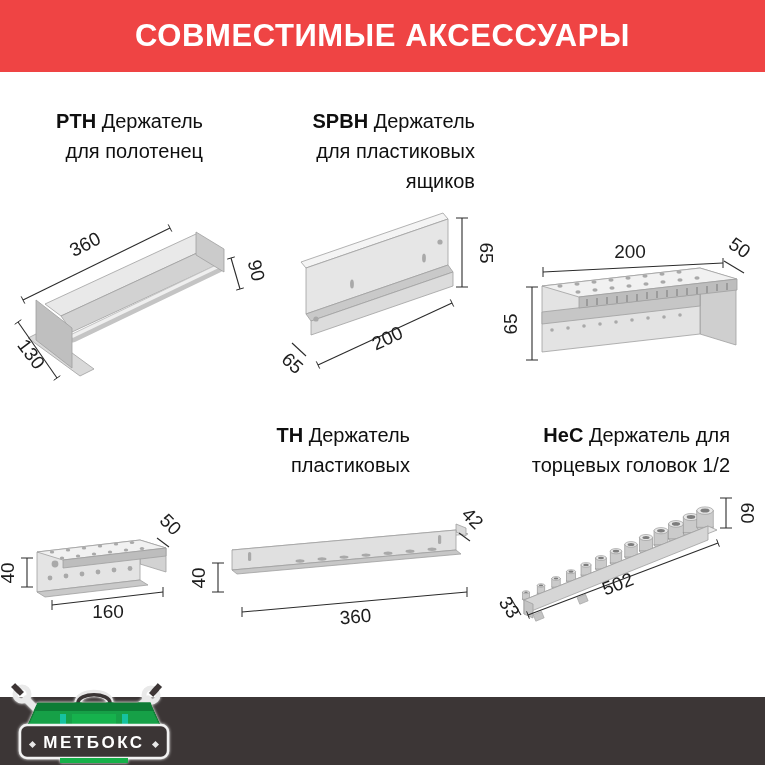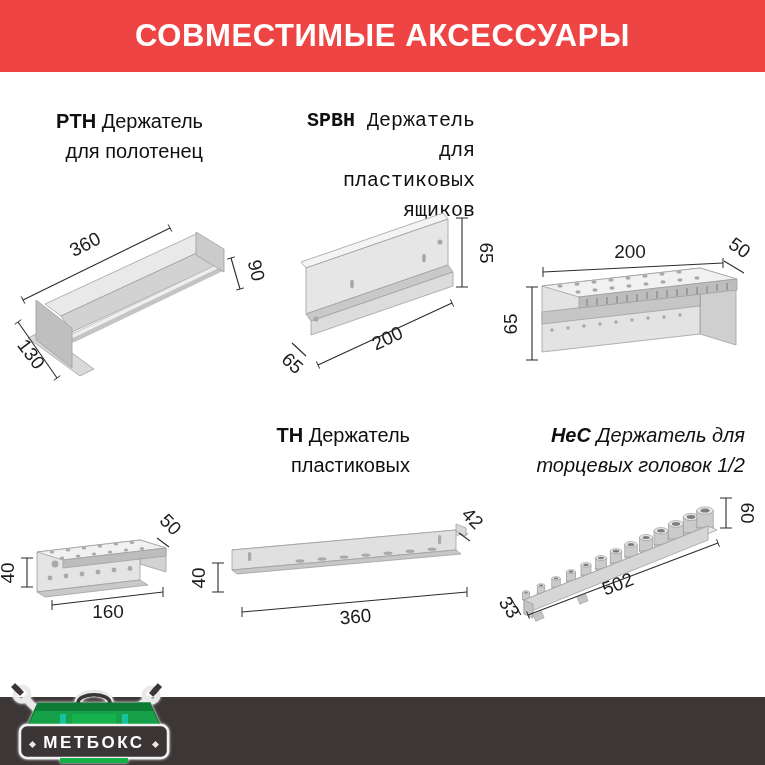--- a/index.html
+++ b/index.html
@@ -30,31 +30,31 @@
 
   <div class="hdr">
     <h1>СОВМЕСТИМЫЕ АКСЕССУАРЫ</h1>
   </div>
 
   <div class="ptitle" style="left:53px;top:106px;width:150px;">
     <b>PTH</b>
     <span>Держатель</span>
     <span>для полотенец</span>
   </div>
-  <div class="ptitle" style="left:295px;top:106px;width:180px;font-family:Liberation Mono, monospace;">
+  <div class="ptitle" style="left:295px;top:106px;width:180px;">
     <b>SPBH</b>
     <span>Держатель</span>
     <span>для пластиковых ящиков</span>
   </div>
   <div class="ptitle" style="left:260px;top:420px;width:150px;">
     <b>TH</b>
     <span>Держатель</span>
     <span>пластиковых</span>
   </div>
-  <div class="ptitle" style="left:495px;top:420px;width:250px;font-style:italic;">
+  <div class="ptitle" style="left:480px;top:420px;width:250px;">
     <b>HeC</b>
     <span>Держатель</span>
     <span>для торцевых головок 1/2</span>
   </div>
 
   <svg class="figs" width="765" height="625" viewBox="0 0 765 625">
 
     <g>
       <polygon class="body-fill" points="28,266 80,304 94,297 42,259" fill="#d9d9d9"></polygon>
       <polygon class="body-fill" points="45,232 196,162 212,174 61,244" fill="#e9e9e9"></polygon>

